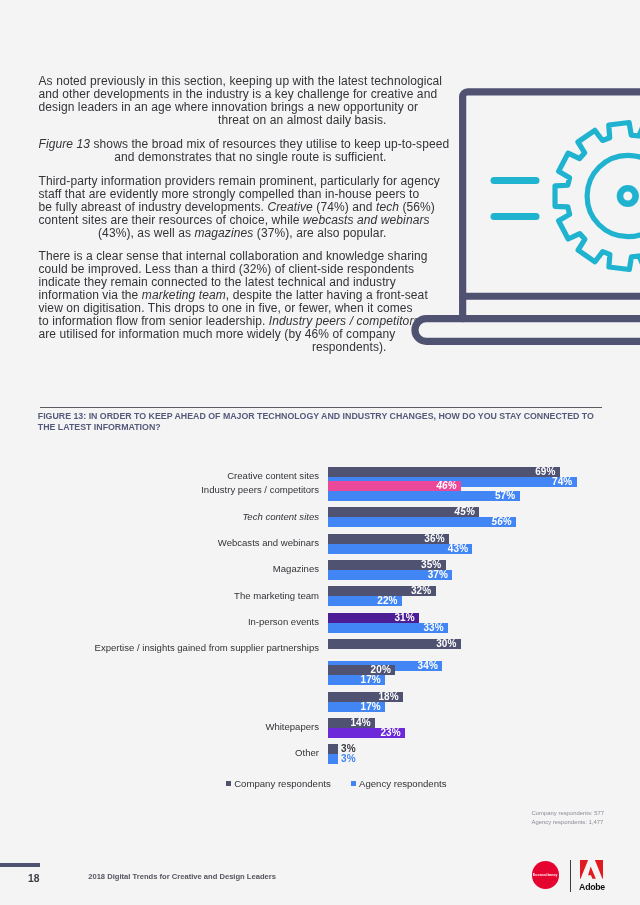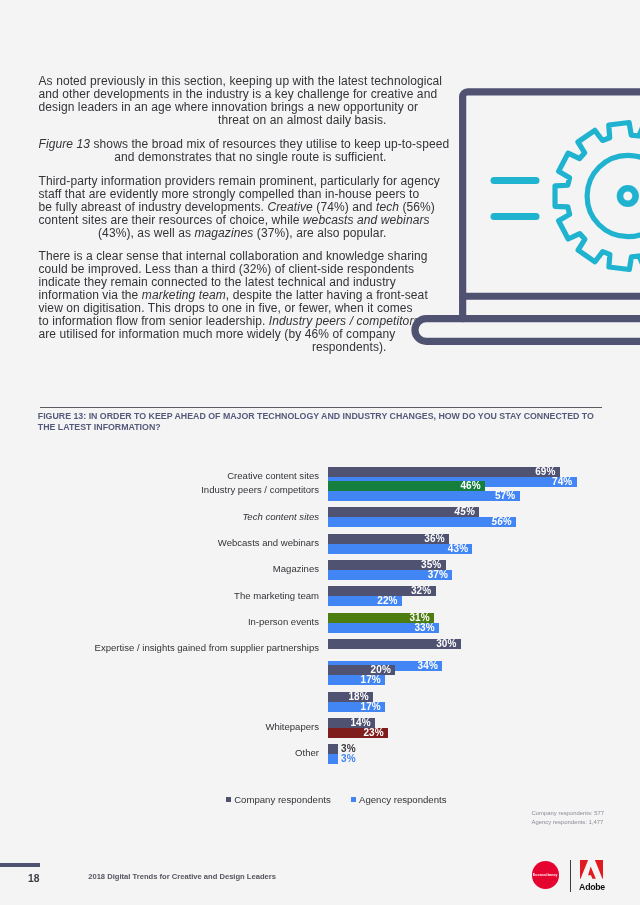--- a/index.html
+++ b/index.html
@@ -31,21 +31,21 @@
   .bar.a{background:#4f5271;}
   .bar.b{background:#4285f4;}
   .vlab{position:absolute;right:4.3px;top:0;height:9.95px;display:flex;align-items:center;
         font-size:10px;font-weight:bold;color:#fff;line-height:1;letter-spacing:0.01em;}
   .vlab.out{right:auto;left:100%;margin-left:3px;}
   .vlab.outa{color:#3a3a3f;}
   .vlab.outb{color:#4285f4;}
 
   
   .legend{position:absolute;left:225.9px;top:777.5px;width:240px;font-size:9.6px;color:#333338;
-          white-space:nowrap;line-height:11px;margin-top:16px;}
+          white-space:nowrap;line-height:11px;}
   .legend span.sw{display:inline-block;width:5px;height:5.5px;vertical-align:baseline;
                   margin-right:3.3px;position:relative;top:-0.5px;}
   .legend .item{display:inline-block;}
   .legend .item+.item{margin-left:20px;}
 
   
   .notes{position:absolute;left:531.6px;top:808.6px;font-size:5.9px;line-height:9.5px;color:#8b8b93;white-space:nowrap;}
 
   
   .foot-rule{position:absolute;left:0;top:863.4px;width:40.1px;height:3.7px;background:#4f5271;}
@@ -105,21 +105,21 @@
             <span class="vlab">69%</span>
           </div>
           <div class="bar b" style="width: 248.64px; background: rgb(66, 133, 244);">
             <span class="vlab">74%</span>
           </div>
         </div>
       </div>
       <div class="row" style="top: 26.32px;">
         <div class="cat">Industry peers / competitors</div>
         <div class="bars">
-          <div class="bar a" style="width: 157px; background: #15803d;">
+          <div class="bar a" style="width: 133px; background: #ec4899; font-style: italic;">
             <span class="vlab">46%</span>
           </div>
           <div class="bar b" style="width: 191.52px; background: rgb(66, 133, 244);">
             <span class="vlab">57%</span>
           </div>
         </div>
       </div>
       <div class="row" style="top: 52.64px; font-style: italic;">
         <div class="cat">Tech content sites</div>
         <div class="bars">
@@ -160,24 +160,24 @@
             <span class="vlab">32%</span>
           </div>
           <div class="bar b" style="width: 73.92px; background: rgb(66, 133, 244);">
             <span class="vlab">22%</span>
           </div>
         </div>
       </div>
       <div class="row" style="top: 157.92px;">
         <div class="cat">In-person events</div>
         <div class="bars">
-          <div class="bar a" style="width: 106px; background: #4d7c0f;">
+          <div class="bar a" style="width: 91px; background: #4c1d95;">
             <span class="vlab">31%</span>
           </div>
-          <div class="bar b" style="width: 111px; background: rgb(66, 133, 244);">
+          <div class="bar b" style="width: 120px; background: rgb(66, 133, 244);">
             <span class="vlab">33%</span>
           </div>
         </div>
       </div>
       <div class="row" style="top: 184.24px;">
         <div class="cat">Expertise / insights gained from supplier partnerships</div>
         <div class="bars">
           <div class="bar a" style="width: 100.8px; background: rgb(79, 82, 113); padding-left: 32px;">
             <span class="vlab">30%</span>
           </div>
@@ -191,35 +191,35 @@
           <div class="bar a" style="width: 67.2px; background: rgb(79, 82, 113);">
             <span class="vlab">20%</span>
           </div>
           <div class="bar b" style="width: 57.12px; background: rgb(66, 133, 244);">
             <span class="vlab">17%</span>
           </div>
         </div>
       </div>
       <div class="row" style="top: 236.88px;">
         <div class="bars">
-          <div class="bar a" style="width: 45px; background: rgb(79, 82, 113);">
+          <div class="bar a" style="width: 75px; background: rgb(79, 82, 113);">
             <span class="vlab">18%</span>
           </div>
           <div class="bar b" style="width: 57.12px; background: rgb(66, 133, 244);">
             <span class="vlab">17%</span>
           </div>
         </div>
       </div>
       <div class="row" style="top: 263.2px;">
         <div class="cat">Whitepapers</div>
         <div class="bars">
           <div class="bar a" style="width: 47.04px; background: rgb(79, 82, 113);">
             <span class="vlab">14%</span>
           </div>
-          <div class="bar b" style="width: 60px; background: #7f1d1d;">
+          <div class="bar b" style="width: 77px; background: #6d28d9;">
             <span class="vlab">23%</span>
           </div>
         </div>
       </div>
       <div class="row" style="top: 289.52px;">
         <div class="cat">Other</div>
         <div class="bars">
           <div class="bar a" style="width: 10.08px; background: rgb(79, 82, 113);">
             <span class="vlab out outa">3%</span>
           </div>

